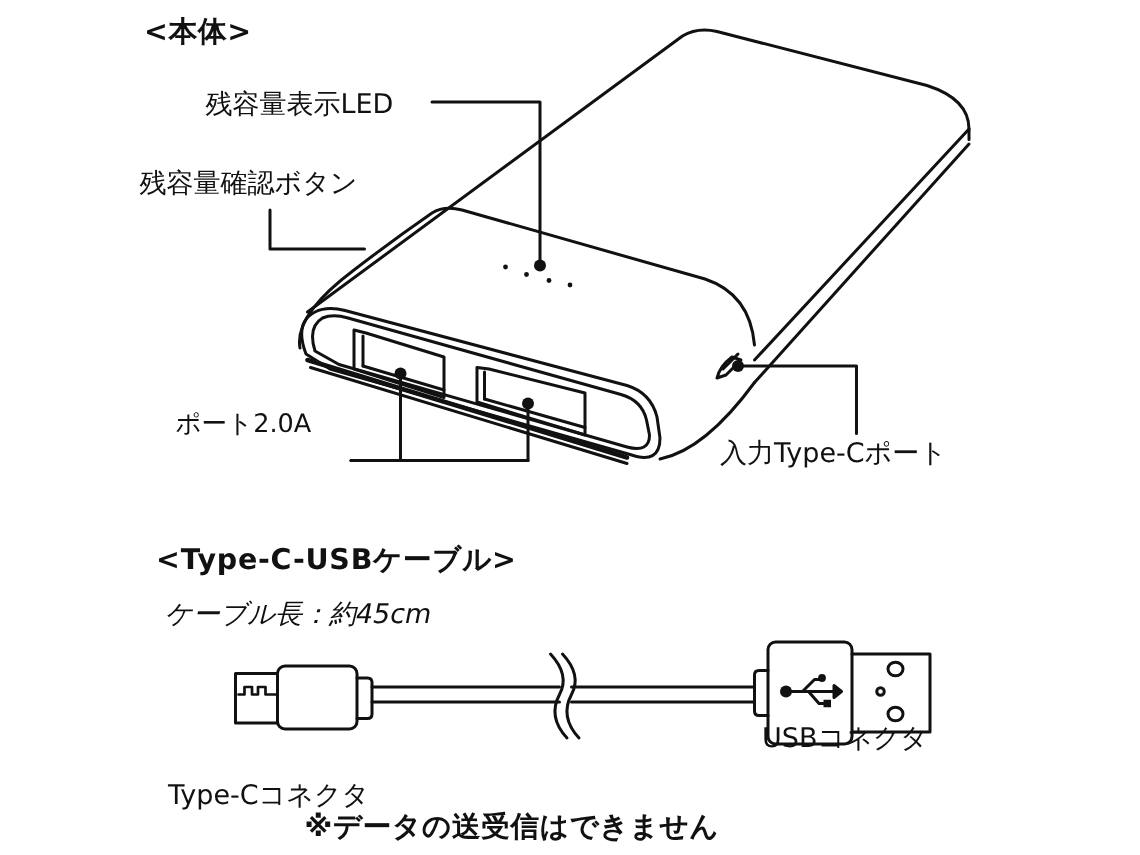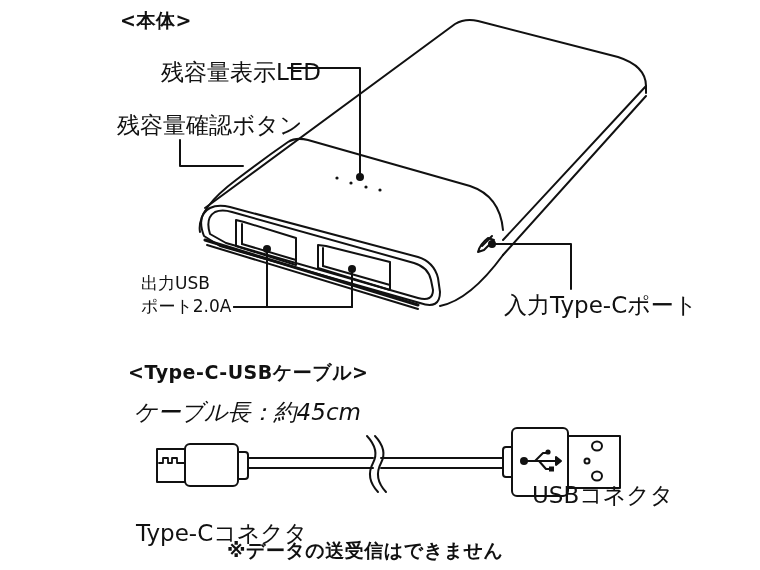--- a/index.html
+++ b/index.html
@@ -1,20 +1,20 @@
 <!DOCTYPE html>
 <html><head>
   <meta charset="utf-8">
   <style>
     html, body { margin: 0; padding: 0; background: #ffffff; }
     body { width: 760px; height: 570px; position: relative; overflow: hidden;
            font-family: "DejaVu Sans", "Liberation Sans", sans-serif; color: #111111; }
-    .lbl { position: absolute; white-space: nowrap; color: #111111; margin-left: 24px; }
+    .lbl { position: absolute; white-space: nowrap; color: #111111; }
     .h { font-size: 19px; font-weight: bold; letter-spacing: 0.5px; }
-    .t { font-size: 23px; }
+    .t { font-size: 18px; }
     .t2 { font-size: 17px; line-height: 23px; }
     svg.art { position: absolute; left: 0; top: 0; }
   </style>
 </head>
 <body>
 
 <svg class="art" width="760" height="570" viewBox="0 0 760 570" fill="none" stroke="#111111" stroke-width="2" stroke-linecap="round" stroke-linejoin="round">
 
   <g>
 
@@ -133,21 +133,20 @@
   </g>
 </svg>
 
 <div class="lbl h" style="left:96px; top:8px;">&lt;本体&gt;</div>
 
 <div class="lbl t" style="left:137px; top:57px;">残容量表示LED</div>
 
 <div class="lbl t" style="left:93px; top:110px;font-family:Liberation Mono, monospace;">残容量確認ボタン</div>
 
 <div class="lbl t2" style="left:117px; top:272px;">
-  <div>出力USB</div>
   <div>ポート2.0A</div>
 </div>
 
 <div class="lbl t" style="left:480px; top:290px;">入力Type-Cポート</div>
 
 <div class="lbl h" style="left:104px; top:360px;">&lt;Type-C-USBケーブル&gt;</div>
 
 <div class="lbl t" style="left:110px; top:397px;font-style:italic;">ケーブル長：約45cm</div>
 
 <div class="lbl t" style="left:112px; top:518px;">Type-Cコネクタ</div>

